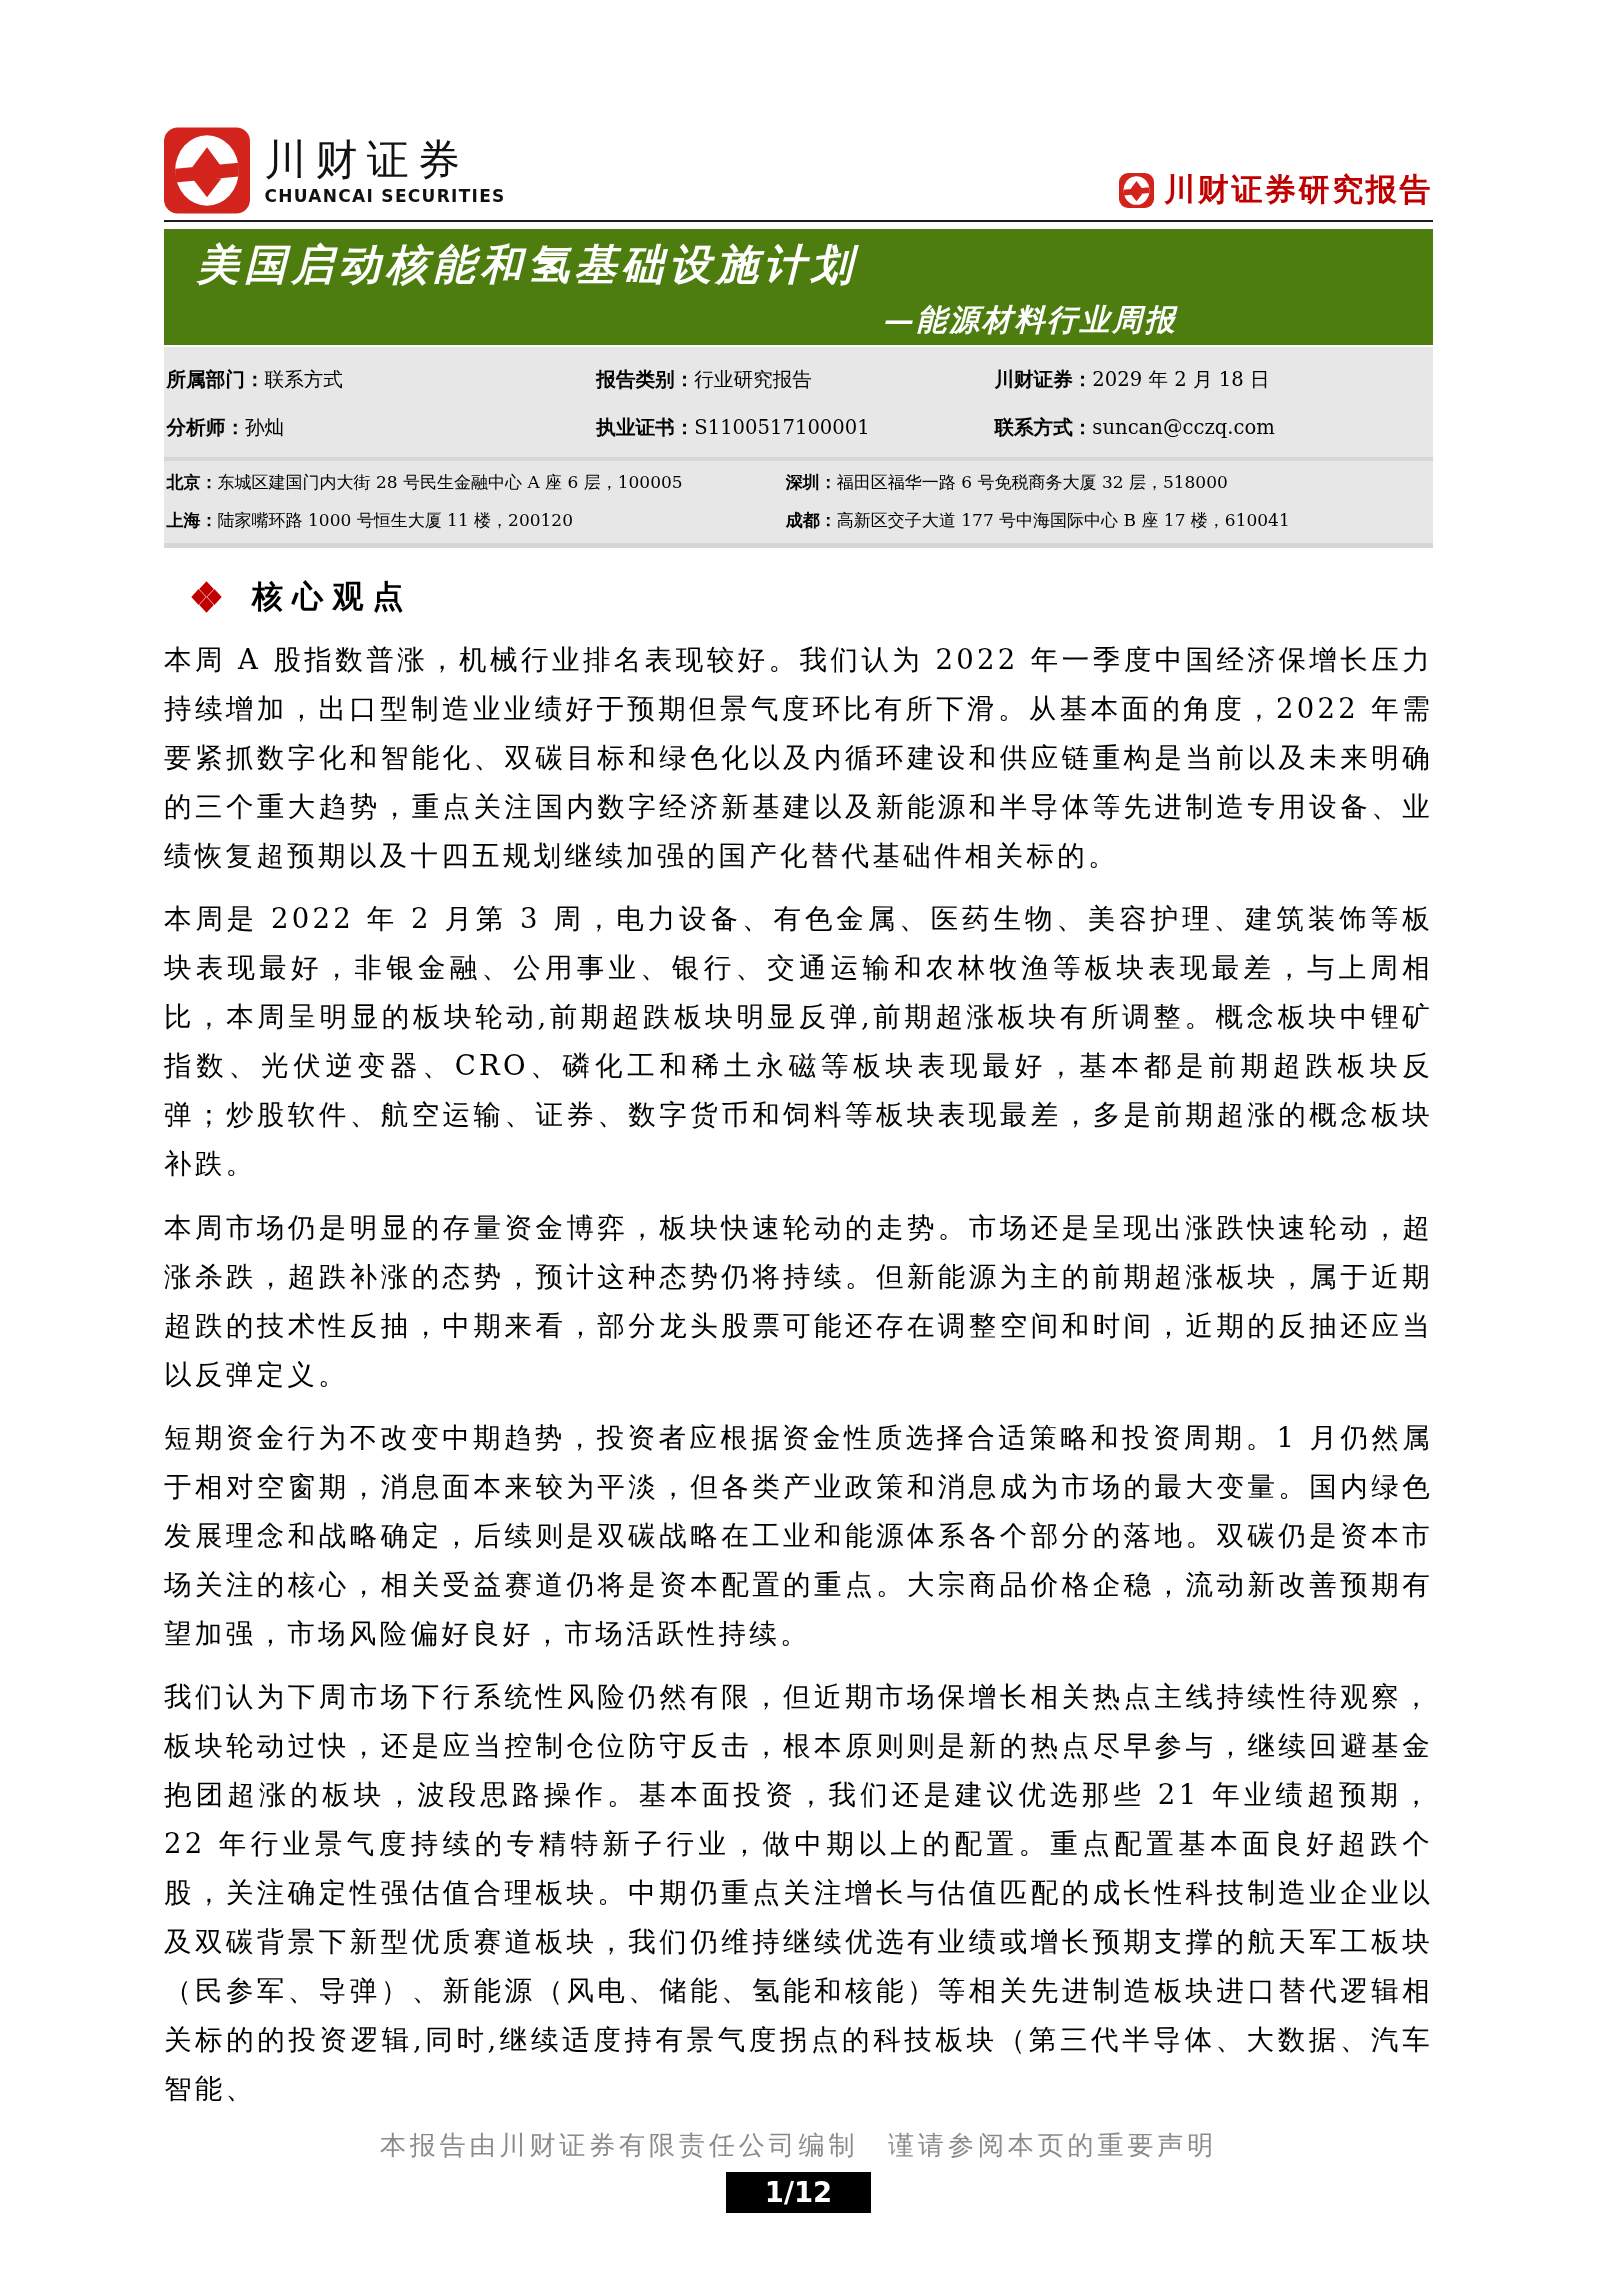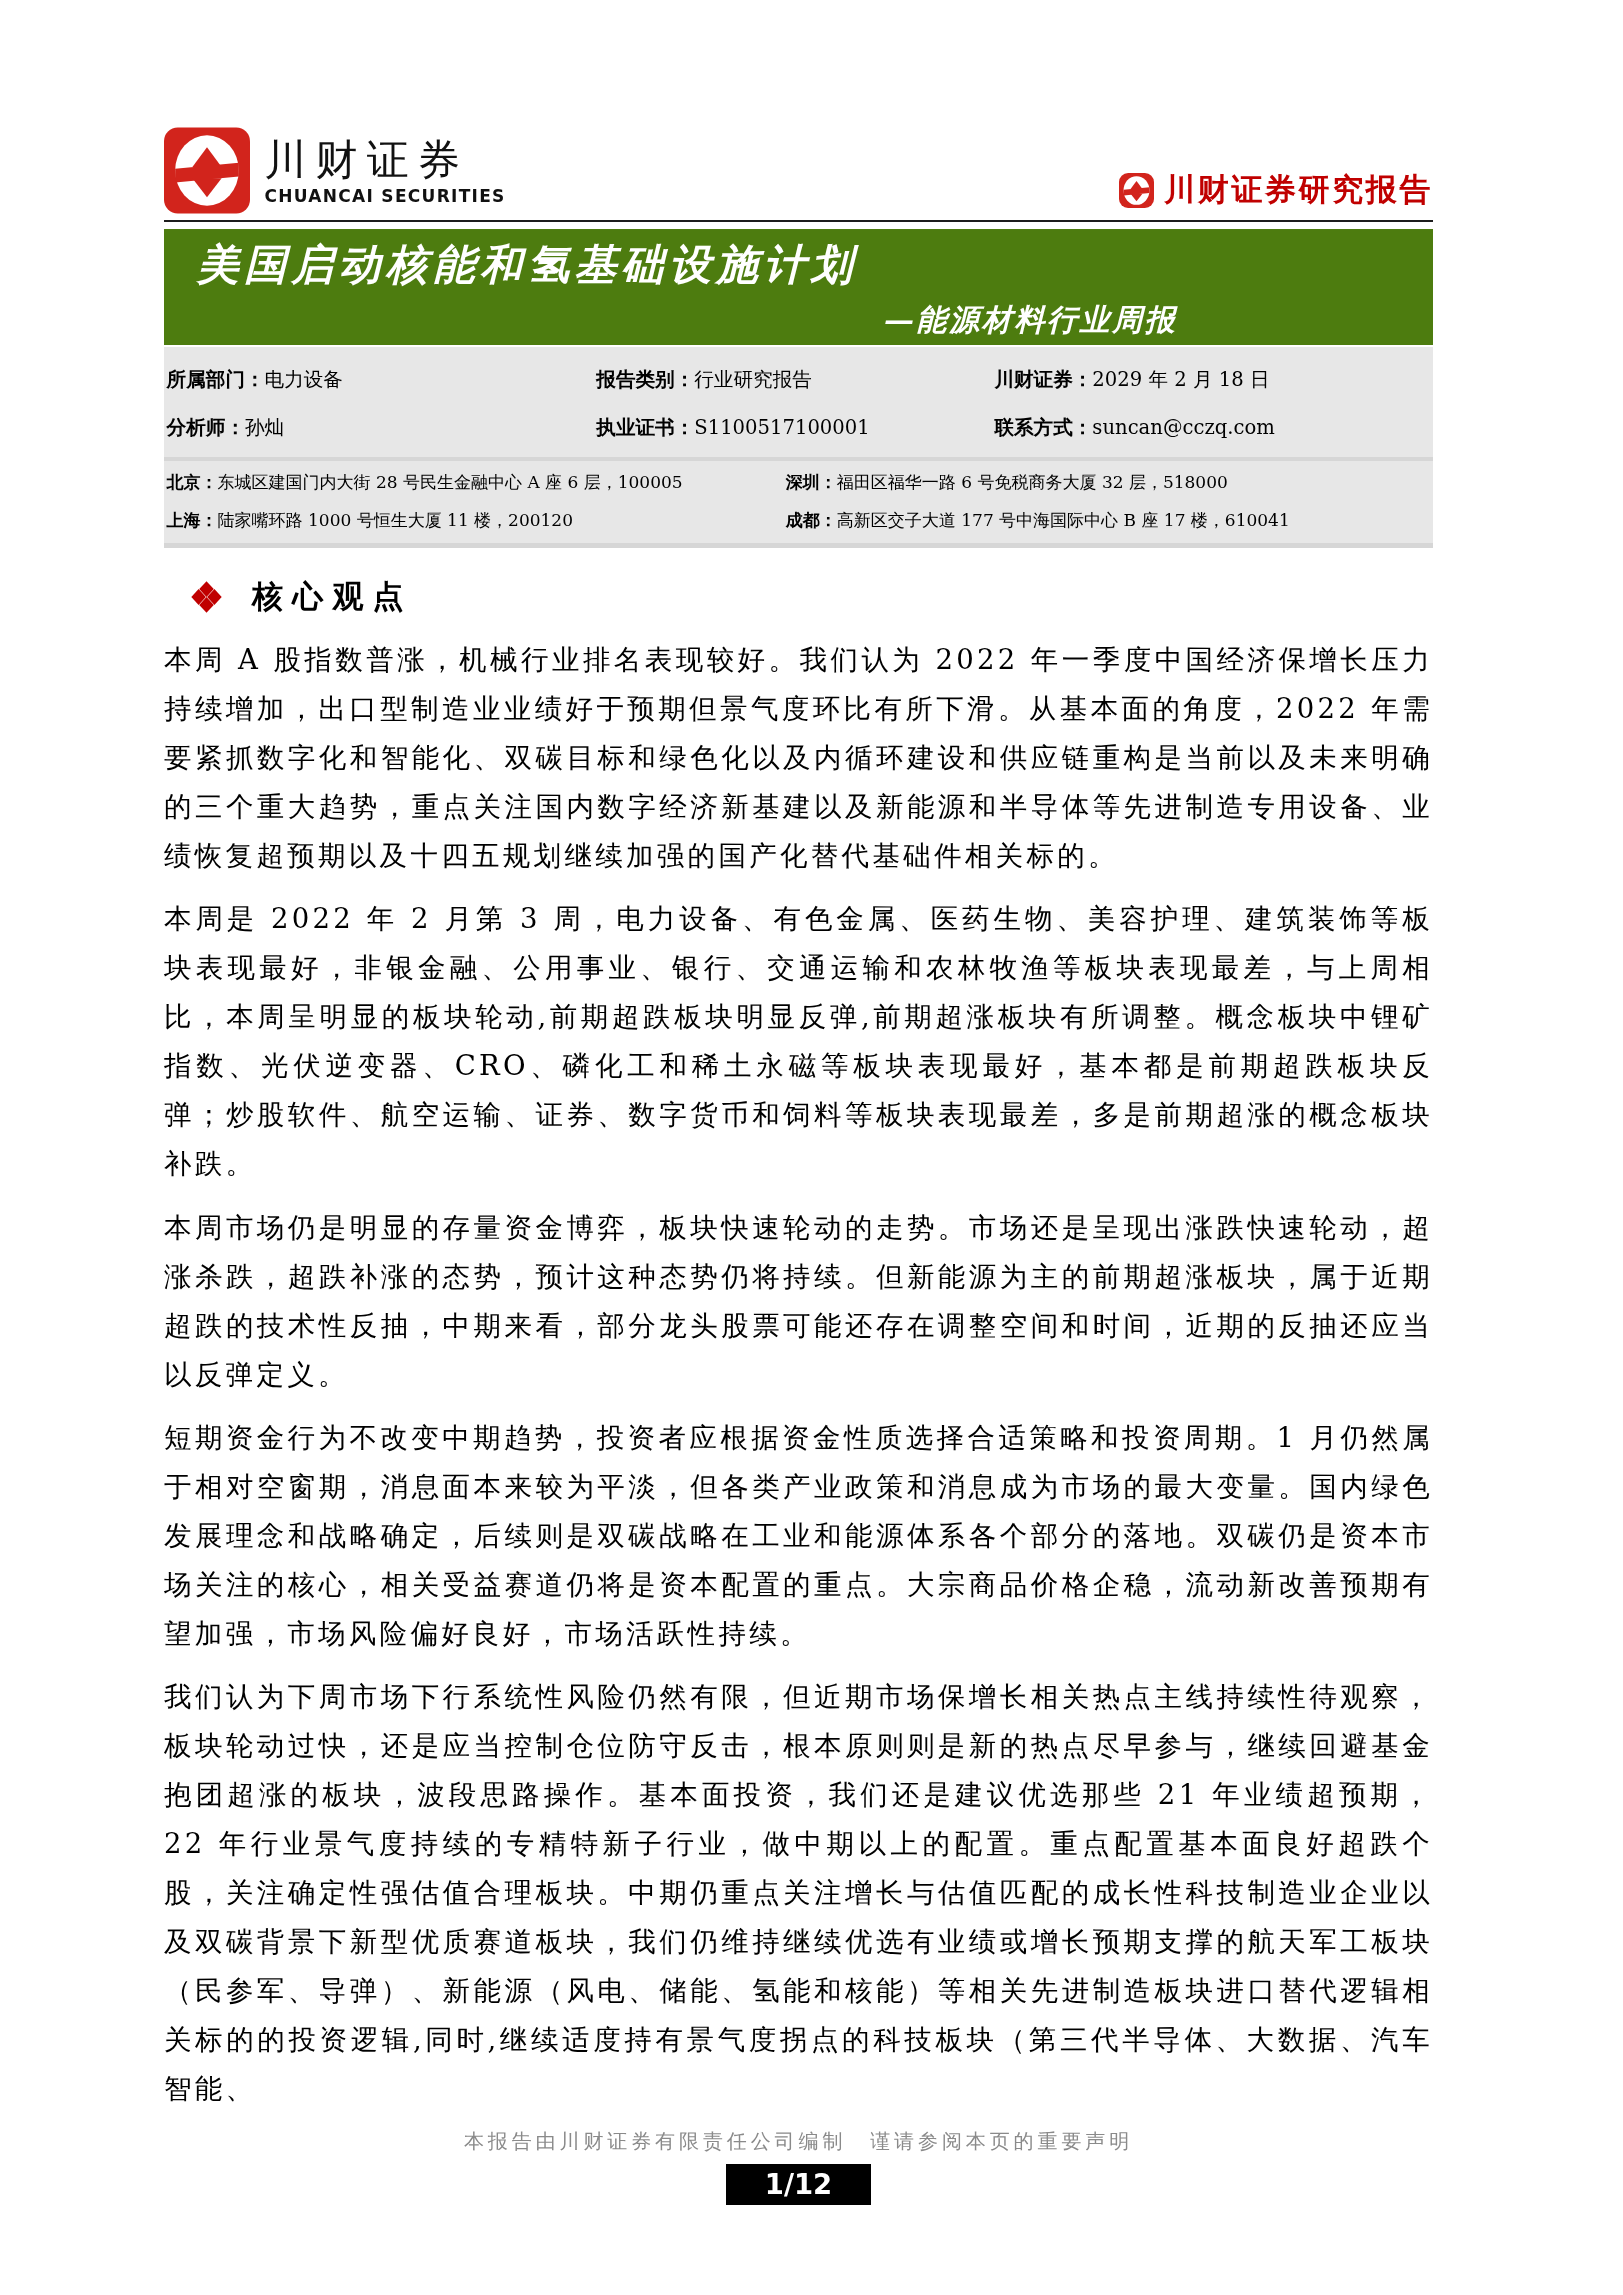--- a/index.html
+++ b/index.html
@@ -36,21 +36,21 @@
 
   
   .section-heading{display:flex;align-items:center;margin:30px 0 0 26px;height:38px;}
   .diamond-icon{width:33px;height:34px;flex:0 0 auto;}
   .heading-text{margin-left:29px;font-size:31px;font-weight:bold;letter-spacing:9.2px;color:#000;}
   .body-text{margin-top:18.3px;}
   .body-text p{font-size:27.5px;line-height:49px;letter-spacing:3.3px;text-align:justify;margin:0 0 14.4px 0;}
 
   
   .footer{margin-top:auto;text-align:center;}
-  .disclaimer{font-size:20px;letter-spacing:3.9px;color:#8a8a8a;}
+  .disclaimer{font-size:26px;letter-spacing:3.9px;color:#8a8a8a;}
   .page-badge{display:inline-block;margin-top:9.2px;width:145px;height:41px;line-height:41px;background:#000000;color:#fff;font-family:"DejaVu Sans","Liberation Sans",sans-serif;font-weight:bold;font-size:27.5px;text-align:center;}
 </style>
 </head>
 <body>
 
 <div class="page">
 
   <header>
     <div class="brand-row">
       <div class="brand">
@@ -84,21 +84,21 @@
     <div class="header-rule"></div>
   </header>
 
   <section class="title-banner">
     <div class="banner-title">美国启动核能和氢基础设施计划</div>
     <div class="banner-subtitle">—能源材料行业周报</div>
   </section>
 
   <section class="meta">
     <div class="meta-grid">
-      <div class="meta-cell"><span class="meta-label">所属部门：</span><span class="meta-value">电力设备</span></div>
+      <div class="meta-cell"><span class="meta-label">所属部门：</span><span class="meta-value">联系方式</span></div>
       <div class="meta-cell"><span class="meta-label">报告类别：</span><span class="meta-value">行业研究报告</span></div>
       <div class="meta-cell"><span class="meta-label">川财证券：</span><span class="meta-value">2029 年 2 月 18 日</span></div>
       <div class="meta-cell"><span class="meta-label">分析师：</span><span class="meta-value">孙灿</span></div>
       <div class="meta-cell"><span class="meta-label">执业证书：</span><span class="meta-value">S1100517100001</span></div>
       <div class="meta-cell"><span class="meta-label">联系方式：</span><span class="meta-value">suncan@cczq.com</span></div>
     </div>
     <div class="meta-divider"></div>
     <div class="addr-grid">
       <div class="addr-cell"><span class="addr-city">北京：</span><span>东城区建国门内大街 28 号民生金融中心 A 座 6 层，100005</span></div>
       <div class="addr-cell"><span class="addr-city">深圳：</span><span>福田区福华一路 6 号免税商务大厦 32 层，518000</span></div>

